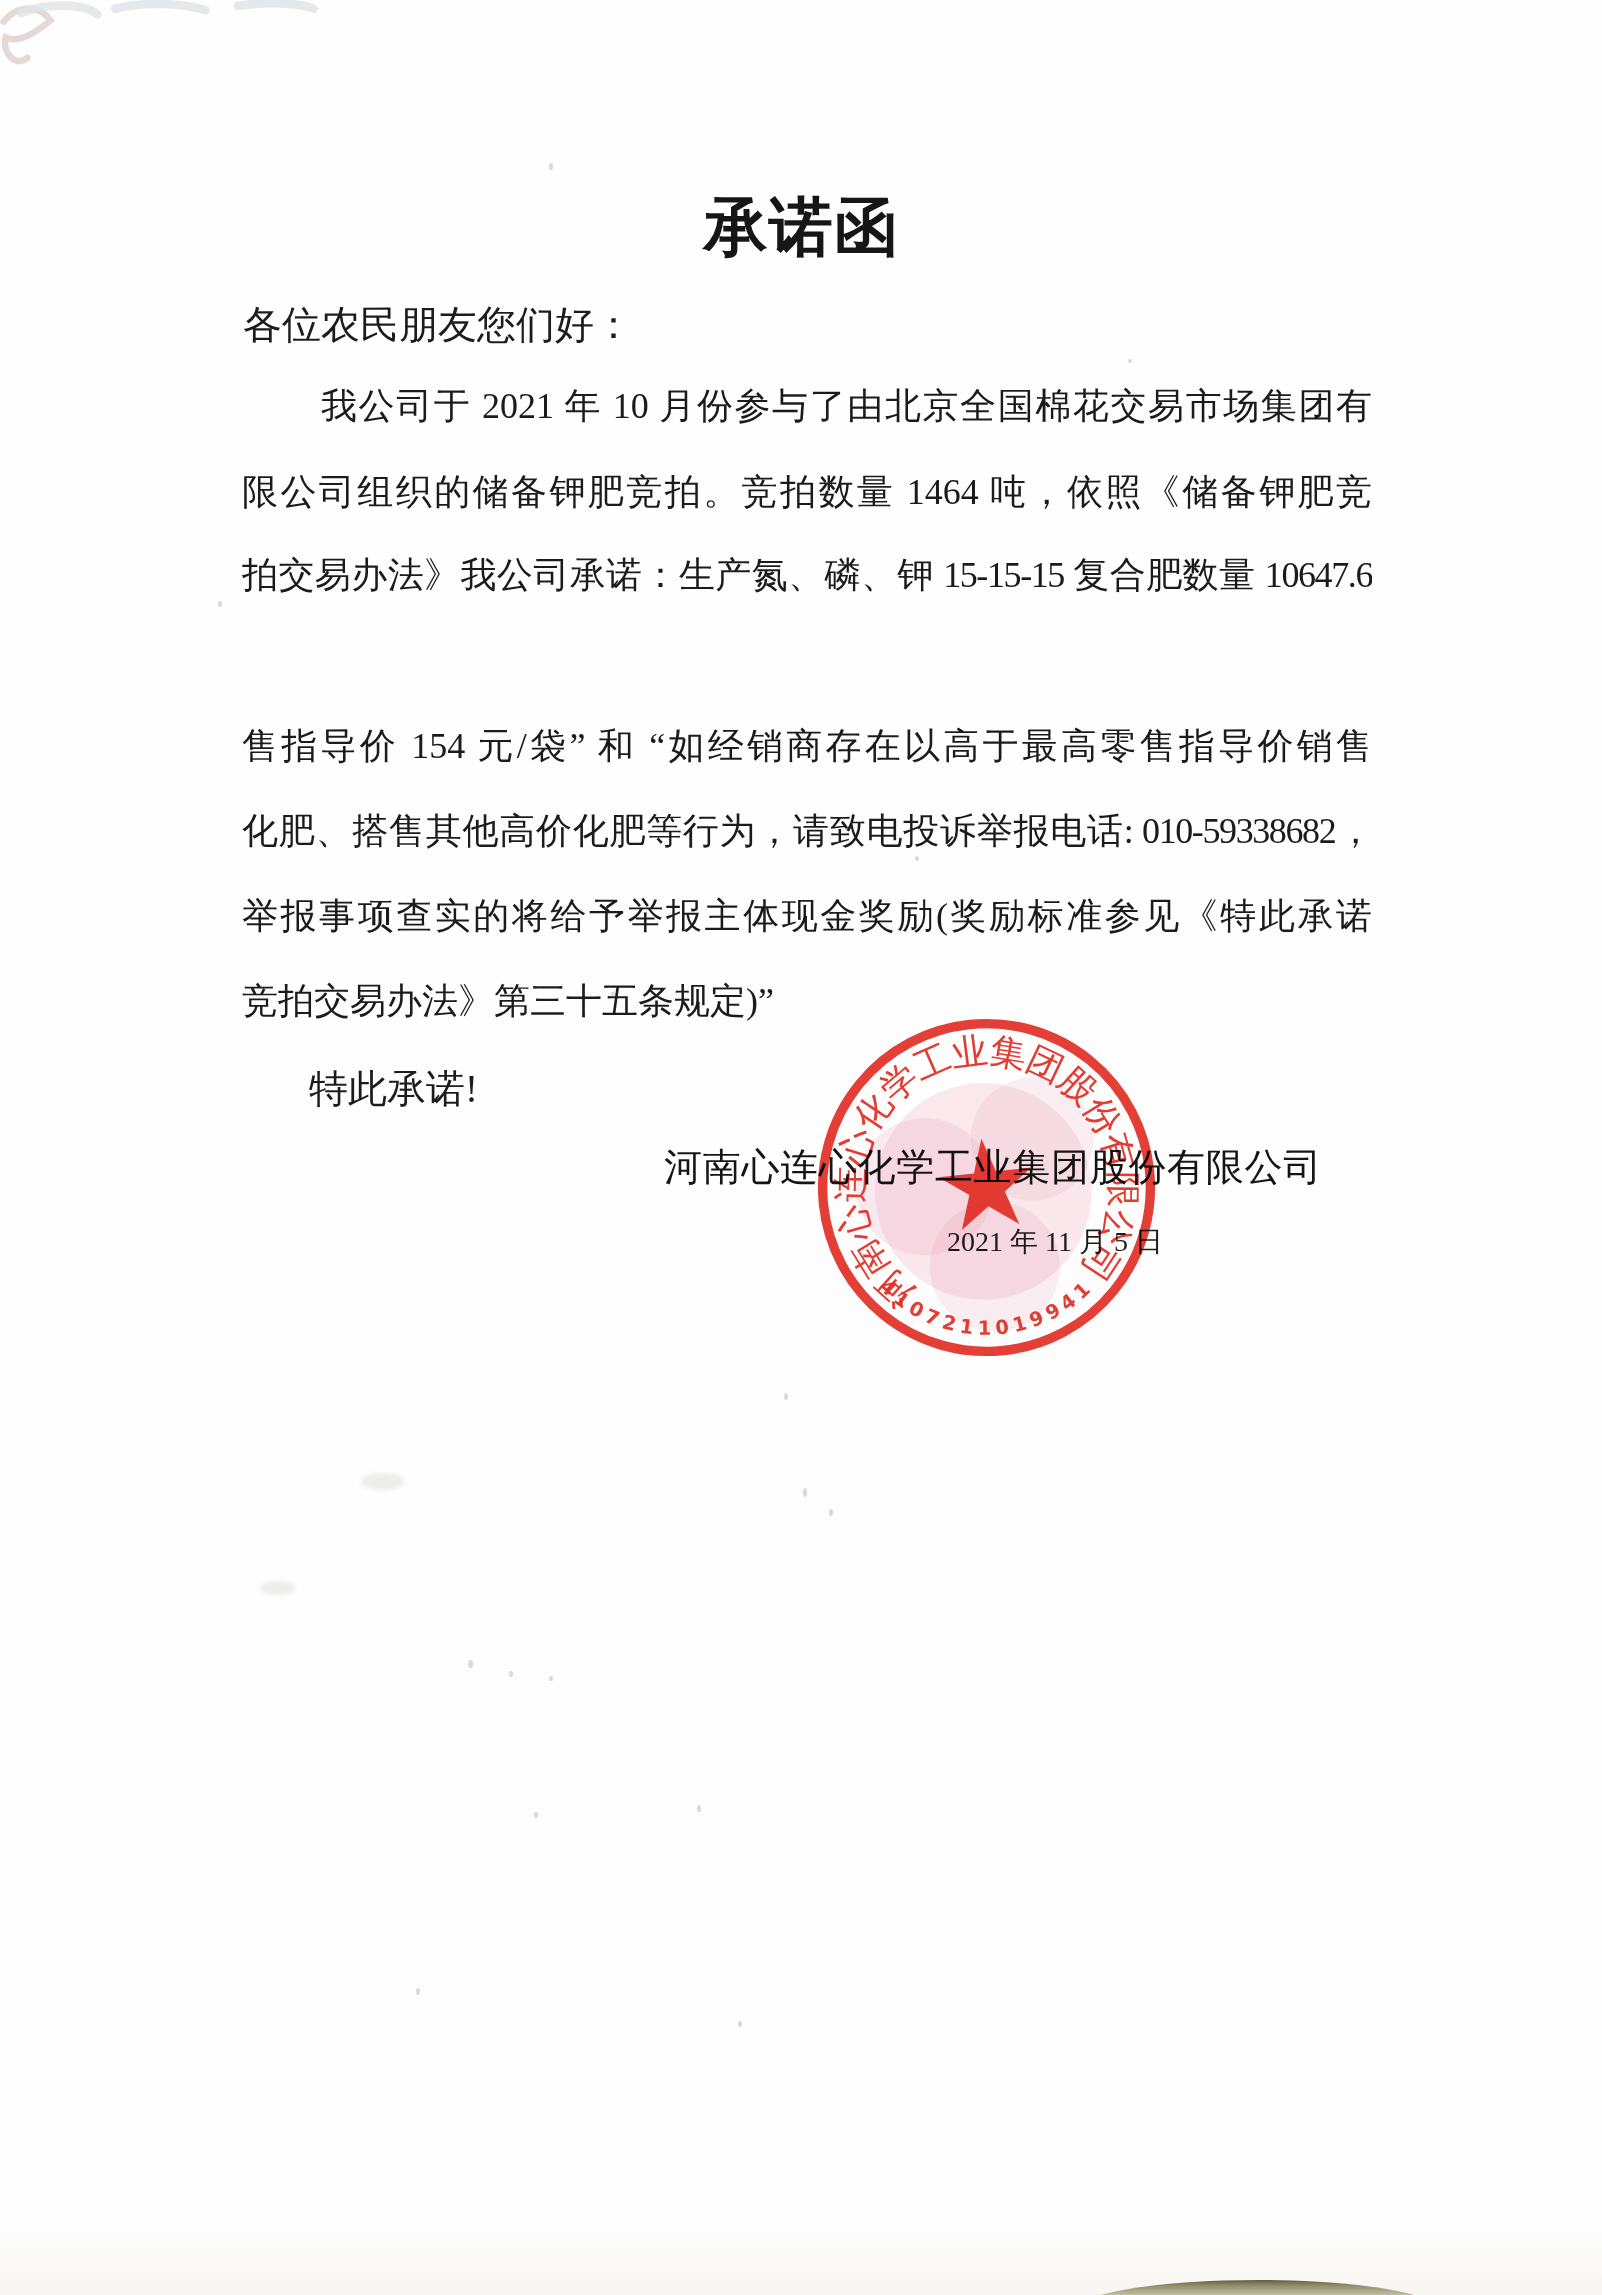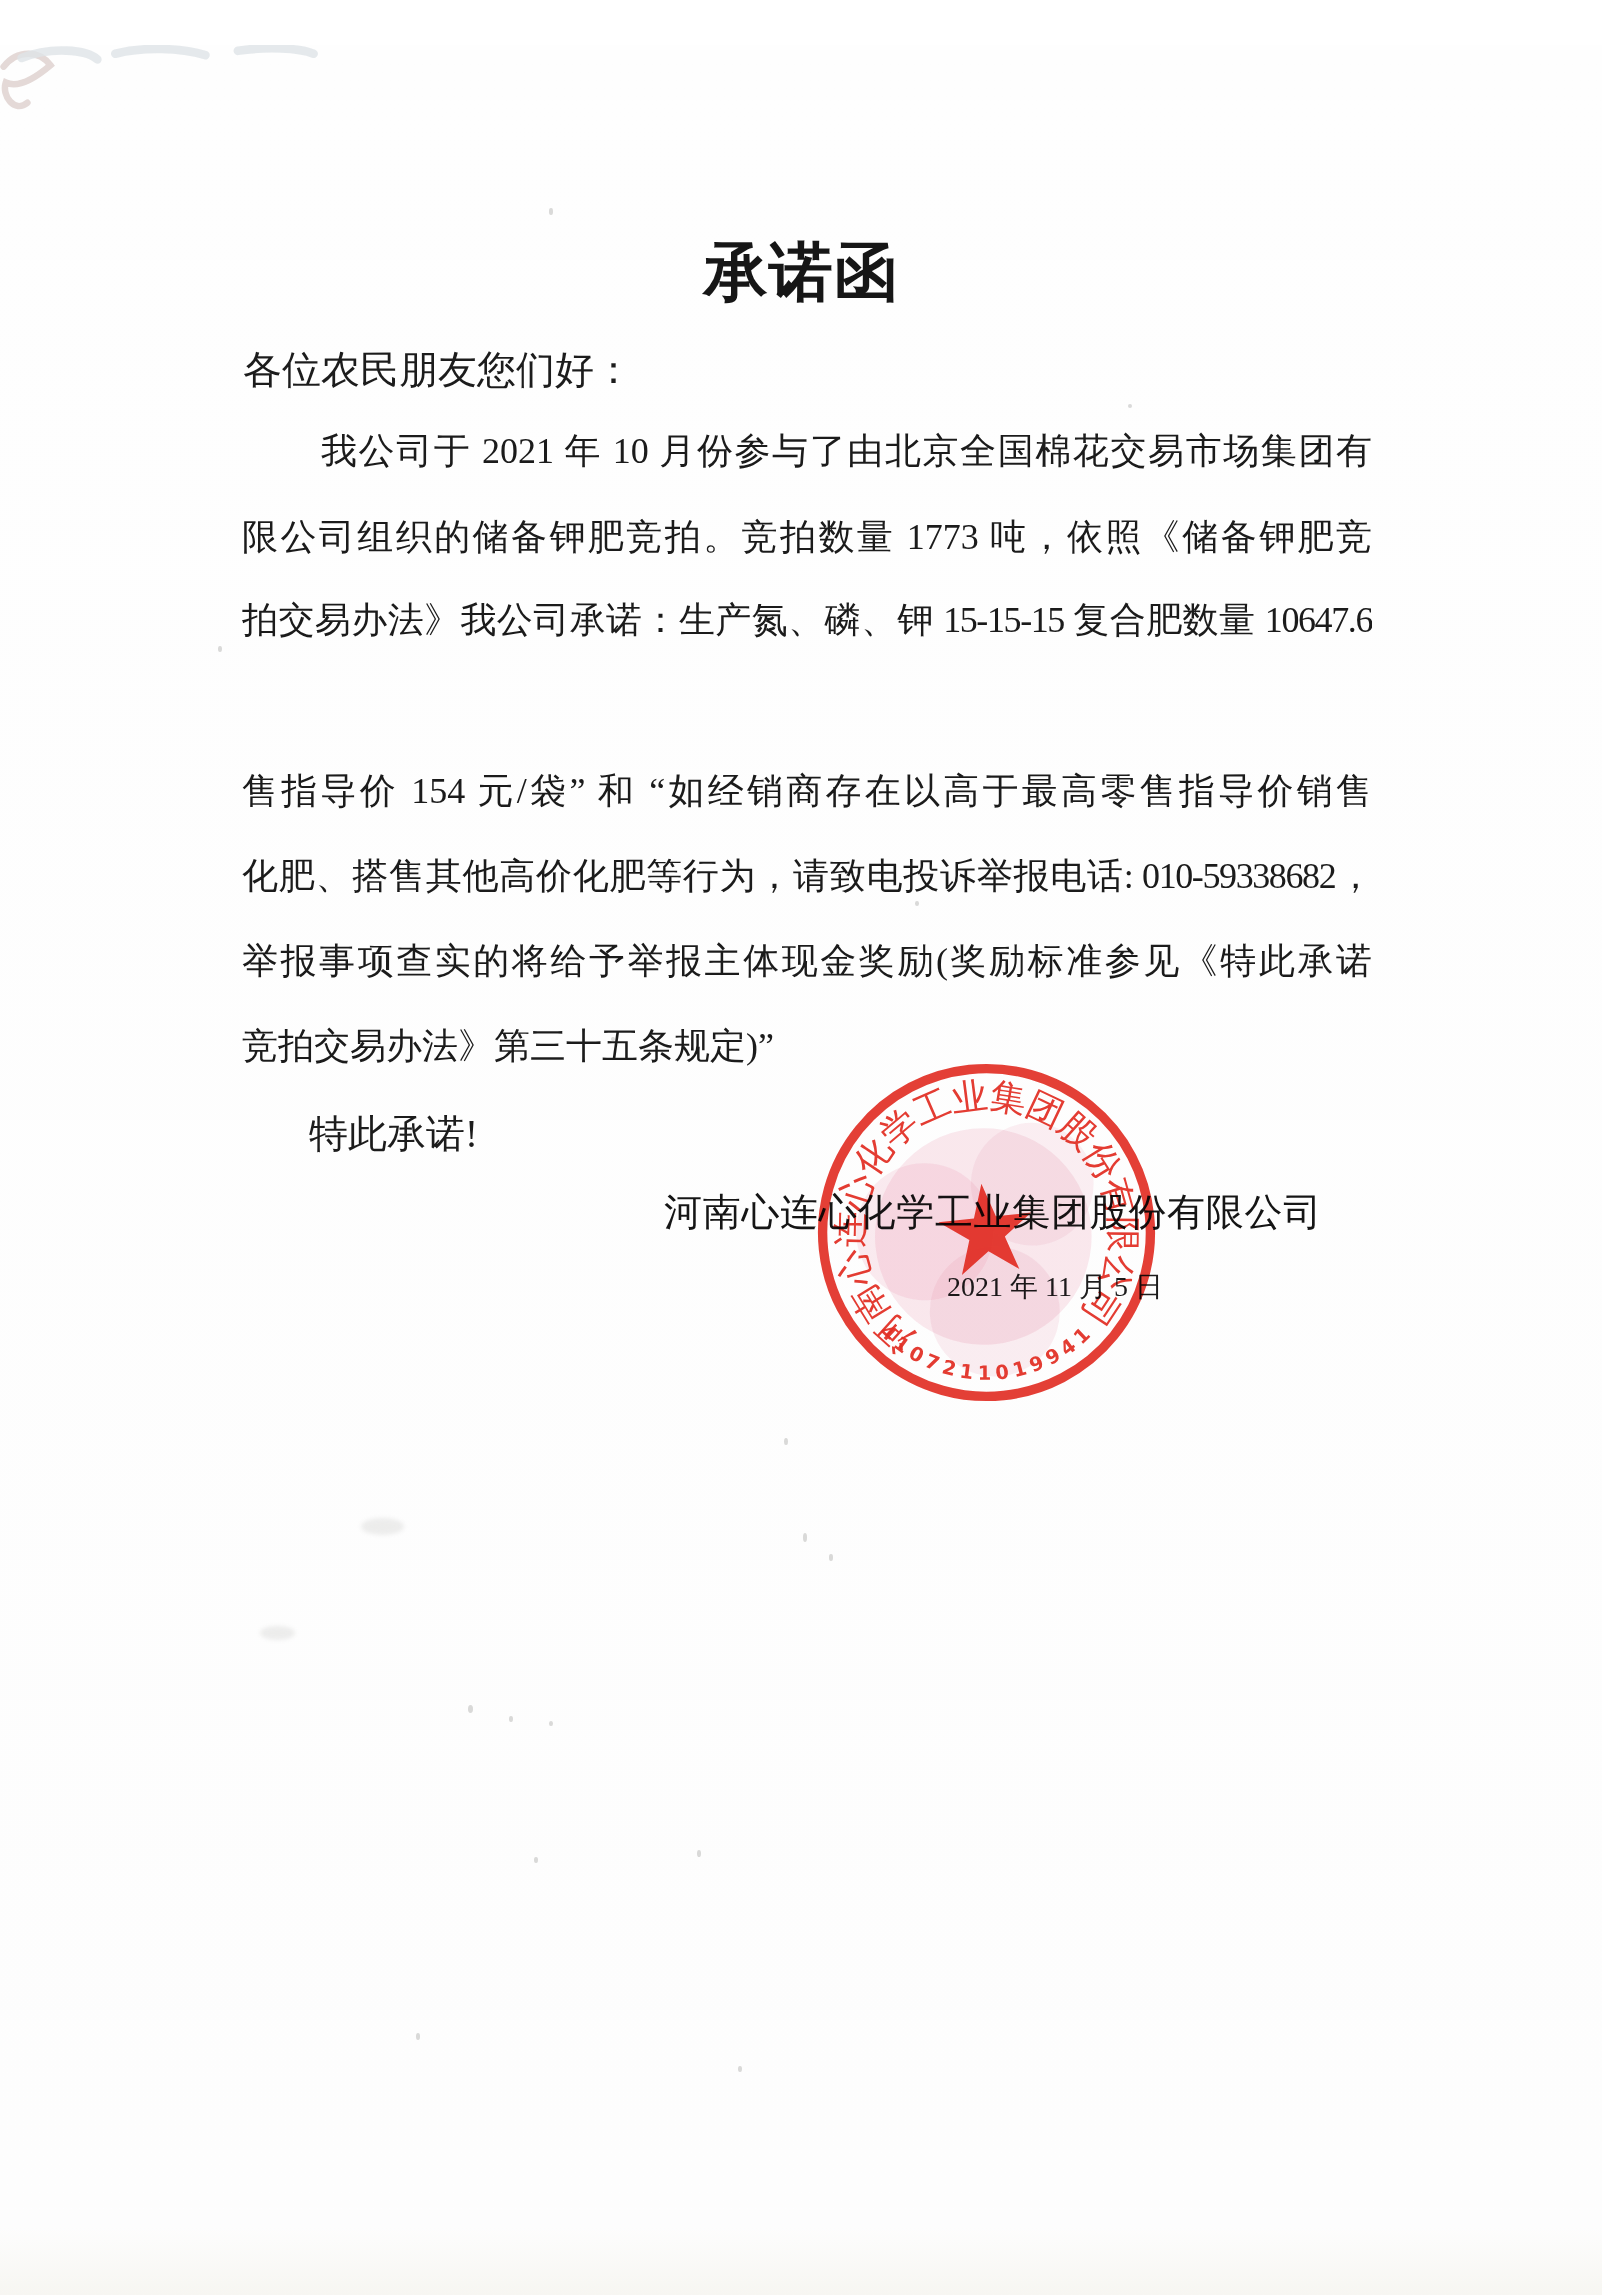--- a/index.html
+++ b/index.html
@@ -5,21 +5,21 @@
 <style>
   html,body{margin:0;padding:0;}
   body{
     width:1603px;height:2295px;
     background:#ffffff;
     position:relative;
     overflow:hidden;
     font-family:"Liberation Serif","DejaVu Serif",serif;
     color:#1c1c1c;
   }
-  .page{position:absolute;inset:0;background:linear-gradient(180deg,#fefefe 0%,#fdfdfd 97%,#f7f6f2 100%);margin-top:45px;}
+  .page{position:absolute;inset:0;background:linear-gradient(180deg,#fefefe 0%,#fdfdfd 97%,#f7f6f2 100%);}
   .doc-title{
     position:absolute;left:0;top:196px;width:1603px;
     text-align:center;font-size:64px;font-weight:bold;letter-spacing:1.4px;
     color:#161616;line-height:1;
   }
   .greeting{
     position:absolute;left:243px;top:303px;
     font-size:39px;line-height:1.15;white-space:nowrap;
   }
   .bodyline{
@@ -68,21 +68,21 @@
   <svg class="corner-scribble" width="346" height="101" viewBox="0 0 480 140">
     <path d="M5,30 C25,5 55,8 70,28 C50,45 25,60 8,52 C2,70 20,95 38,80" fill="none" stroke="#cdb9b6" stroke-width="9" stroke-linecap="round" opacity="0.55"></path>
     <path d="M30,18 C70,2 120,6 135,20 M160,12 C200,2 250,4 285,14 M330,8 C370,2 415,4 435,12" fill="none" stroke="#dfe3e7" stroke-width="12" stroke-linecap="round" opacity="0.8"></path>
   </svg>
 
   <div class="doc-title">承诺函</div>
 
   <div class="greeting">各位农民朋友您们好：</div>
 
   <div class="bodyline indent" style="top:385px">我公司于 2021 年 10 月份参与了由北京全国棉花交易市场集团有</div>
-  <div class="bodyline" style="top:471px">限公司组织的储备钾肥竞拍。竞拍数量 1773 吨，依照《储备钾肥竞</div>
+  <div class="bodyline" style="top:471px">限公司组织的储备钾肥竞拍。竞拍数量 1464 吨，依照《储备钾肥竞</div>
   <div class="bodyline tight" style="top:554px">拍交易办法》我公司承诺：生产氮、磷、钾 15-15-15 复合肥数量 10647.6</div>
   <div class="bodyline" style="top:725px">售指导价 154 元/袋” 和 “如经销商存在以高于最高零售指导价销售</div>
   <div class="bodyline tight" style="top:810px">化肥、搭售其他高价化肥等行为，请致电投诉举报电话: 010-59338682，</div>
   <div class="bodyline" style="top:895px">举报事项查实的将给予举报主体现金奖励(奖励标准参见《特此承诺</div>
   <div class="bodyline lastline" style="top:980px">竞拍交易办法》第三十五条规定)”</div>
 
   <div class="closing">特此承诺!</div>
 
   <div class="signature">河南心连心化学工业集团股份有限公司</div>
 

